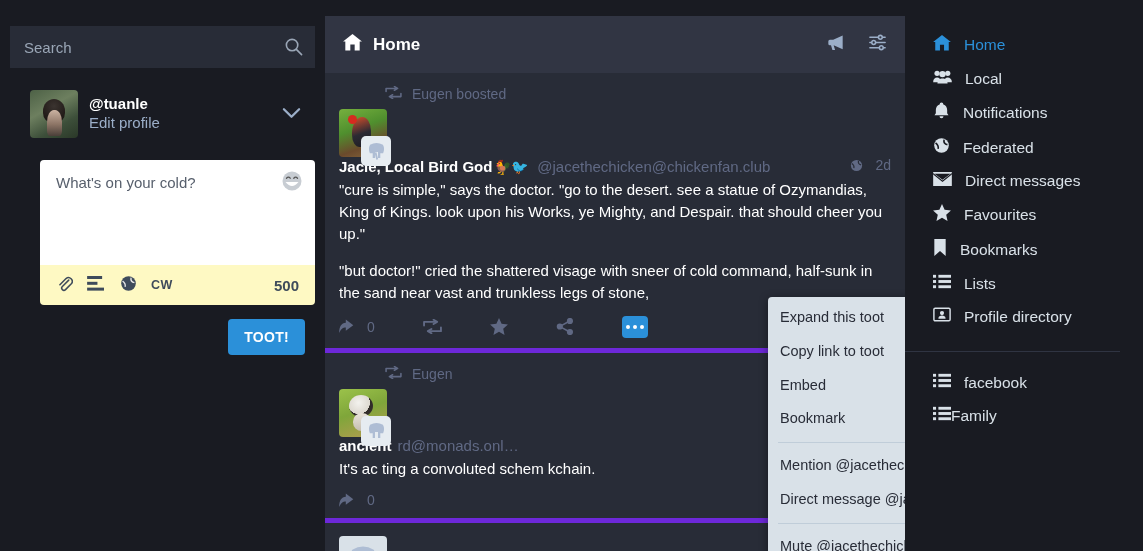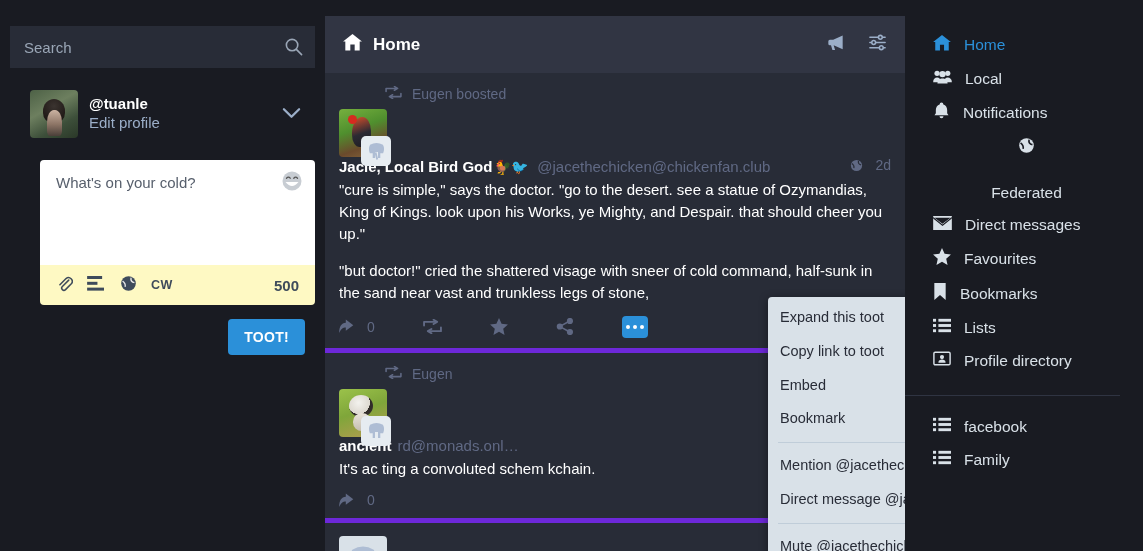--- a/index.html
+++ b/index.html
@@ -428,21 +428,21 @@
 
     <div style="display:flex;align-items:center;gap:13px;padding:7px 0 7px 28px;color:#d9e1e8;">
       <span>
         <svg width="17" height="17" viewBox="0 0 18 18" fill="currentColor">
             <path d="M9 0.6 a2 2 0 0 1 2 2 C13.5 3.4 15 5.7 15 8.6 l0 3.2 l1.4 2.1 l-14.8 0 L3 11.8 l0 -3.2 C3 5.7 4.5 3.4 7 2.6 A2 2 0 0 1 9 0.6 Z M6.9 15.2 l4.2 0 a2.1 2.1 0 0 1 -4.2 0 Z"></path>
           </svg>
       </span>
       <span style="font-size:15.5px">Notifications</span>
     </div>
 
-    <div style="display:flex;align-items:center;gap:26px;padding:7px 0 7px 28px;color:#d9e1e8;flex-direction:column;">
+    <div style="display:flex;align-items:center;gap:13px;padding:7px 0 7px 28px;color:#d9e1e8;">
       <span>
         <svg width="17" height="17" viewBox="0 0 20 20">
             <circle cx="10" cy="10" r="8.6" fill="currentColor"></circle>
             <path d="M3 7 Q7 10 6 14 M13 3 Q12 8 17 9" stroke="#191b22" stroke-width="1.9" fill="none"></path>
           </svg>
       </span>
       <span style="font-size:15.5px">Federated</span>
     </div>
 
     <div style="display:flex;align-items:center;gap:13px;padding:7px 0 7px 28px;color:#d9e1e8;">
@@ -507,21 +507,21 @@
             <rect x="6" y="0.6" width="14" height="3.2"></rect>
           <rect x="0" y="6.4" width="3.4" height="3.2"></rect>
             <rect x="6" y="6.4" width="14" height="3.2"></rect>
           <rect x="0" y="12.2" width="3.4" height="3.2"></rect>
             <rect x="6" y="12.2" width="14" height="3.2"></rect>
         </svg>
       </span>
       <span style="font-size:15.5px">facebook</span>
     </div>
 
-    <div style="display:flex;align-items:center;gap:13px;padding:7px 0 7px 28px;color:#d9e1e8;">
+    <div style="display:flex;align-items:center;padding:7px 0 7px 28px;color:#d9e1e8;">
       <span>
         <svg width="18" height="15" viewBox="0 0 20 16" fill="currentColor">
           <rect x="0" y="0.6" width="3.4" height="3.2"></rect>
             <rect x="6" y="0.6" width="14" height="3.2"></rect>
           <rect x="0" y="6.4" width="3.4" height="3.2"></rect>
             <rect x="6" y="6.4" width="14" height="3.2"></rect>
           <rect x="0" y="12.2" width="3.4" height="3.2"></rect>
             <rect x="6" y="12.2" width="14" height="3.2"></rect>
         </svg>
       </span>

